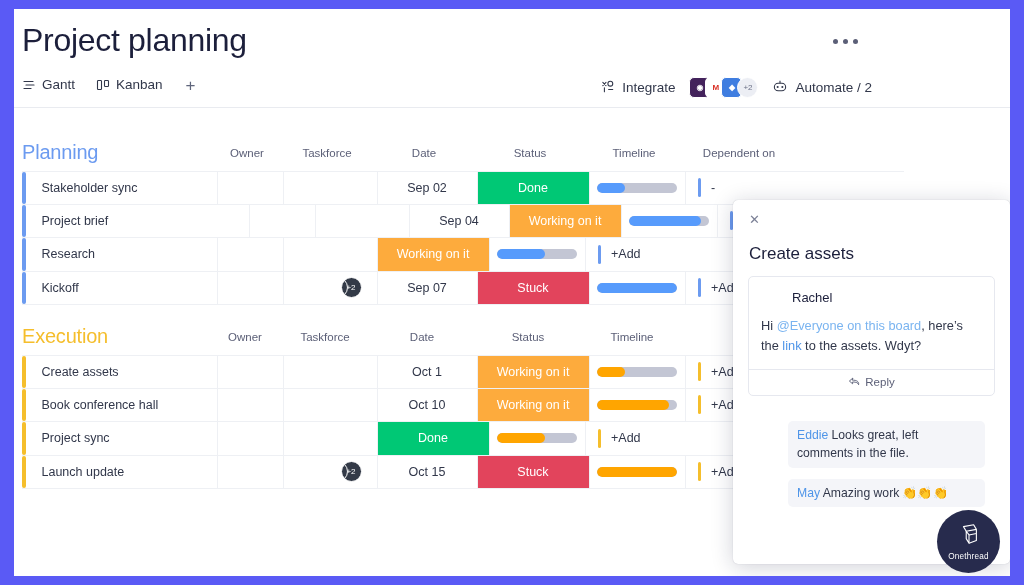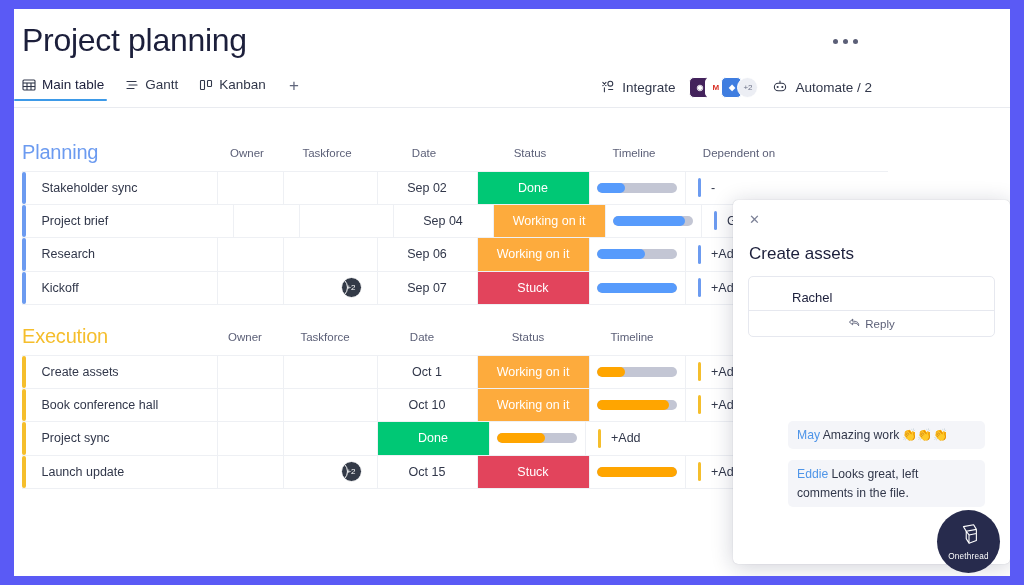--- a/index.html
+++ b/index.html
@@ -252,32 +252,20 @@
 <div id="frame">
 
   <div id="board-title">Project planning</div>
   <div id="more-menu">
     <i></i>
     <i></i>
     <i></i>
   </div>
 
   <div id="tabbar">
-    <div class="tab active">
-      <span>
-        <svg width="14" height="14" viewBox="0 0 14 14" fill="none" stroke="#31374a" stroke-width="1.1">
-          <rect x="1" y="2" width="12" height="10" rx="1"></rect>
-          <line x1="1" y1="5" x2="13" y2="5"></line>
-            <line x1="1" y1="8.5" x2="13" y2="8.5"></line>
-          <line x1="5" y1="5" x2="5" y2="12"></line>
-            <line x1="9" y1="5" x2="9" y2="12"></line>
-        </svg>
-      </span>
-      <span>Main table</span>
-    </div>
     <div class="tab">
       <span>
         <svg width="14" height="14" viewBox="0 0 14 14" fill="none" stroke="#31374a" stroke-width="1.2" stroke-linecap="round">
           <line x1="2" y1="3.5" x2="11" y2="3.5"></line>
             <line x1="4" y1="7" x2="12" y2="7"></line>
             <line x1="2" y1="10.5" x2="9" y2="10.5"></line>
         </svg>
       </span>
       <span>Gantt</span>
     </div>
@@ -362,21 +350,21 @@
           </div>
           <div class="cell last" style="width: 186px; justify-content: flex-start;">
             <div class="dep">
               <span class="dep-bar" style="background: rgb(108, 155, 240);"></span>
               <span class="dep-txt">-</span>
             </div>
           </div>
         </div>
         <div class="row">
           <div class="grip" style="background: rgb(108, 155, 240);"></div>
-          <div class="cell name" style="width: 208px;">Project brief</div>
+          <div class="cell name" style="width: 224px;">Project brief</div>
           <div class="cell" style="width: 66px;">
             <div class="avstack">
               <span class="av"></span>
             </div>
           </div>
           <div class="cell" style="width: 94px;">
             <div class="avstack">
               <span class="av"></span>
               <span class="av"></span>
               <span class="av"></span>
@@ -406,21 +394,20 @@
               <span class="av"></span>
               <span class="av"></span>
             </div>
           </div>
           <div class="cell" style="width: 94px;">
             <div class="avstack">
               <span class="av"></span>
               <span class="av"></span>
             </div>
           </div>
-          <div class="cell" style="width: 100px;">Sep 06</div>
           <div class="cell" style="width: 112px; padding: 0px;">
             <div class="status" style="background: rgb(253, 171, 61);">Working on it</div>
           </div>
           <div class="cell" style="width: 96px;">
             <div class="bar">
               <span style="width: 60%; background: rgb(87, 155, 252);"></span>
             </div>
           </div>
           <div class="cell last" style="width: 186px; justify-content: flex-start;">
             <div class="dep">
@@ -602,40 +589,41 @@
 
   <div id="popup">
     <div id="popup-close">✕</div>
     <div id="popup-title">Create assets</div>
 
     <div id="update-card">
       <div id="update-head">
         <span class="av avatar-rachel"></span>
         <span id="update-author">Rachel</span>
       </div>
+      <div id="update-body"><span>Hi </span><span class="mention">@Everyone on this board</span><span>, here’s the </span><span class="linktext">link</span><span> to the assets. Wdyt?</span></div>
       <div id="update-actions">
         <div class="action">
           <span>
             <svg width="12" height="11" viewBox="0 0 13 11" fill="none" stroke="#5b5f77" stroke-width="1" stroke-linecap="round" stroke-linejoin="round">
               <path d="M5 2 L1.5 5 L5 8 V6 c4 0 6 1 6.5 3 C12 5.5 9.5 4 5 4z"></path>
             </svg>
           </span>
           <span>Reply</span>
         </div>
       </div>
     </div>
 
     <div class="replies" style="position:absolute; left:15px; top:212px; width:247px;">
         <div class="reply">
           <span class="av"></span>
-          <div class="reply-bubble"><span class="reply-name">May</span><span> Amazing work 👏👏👏</span></div>
+          <div class="reply-bubble"><span class="reply-name">Eddie</span><span> Looks great, left comments in the file.</span></div>
         </div>
         <div class="reply">
           <span class="av"></span>
-          <div class="reply-bubble"><span class="reply-name">Eddie</span><span> Looks great, left comments in the file.</span></div>
+          <div class="reply-bubble"><span class="reply-name">May</span><span> Amazing work 👏👏👏</span></div>
         </div>
       </div>
   </div>
 
   <div id="onethread">
     <span>
       <svg width="24" height="24" viewBox="0 0 26 26" fill="none" stroke="#ffffff" stroke-width="1.2" stroke-linejoin="round">
         <path d="M7 5 L18 3 L21 8 L10 10 z"></path>
         <path d="M10 10 L10 18 L13 23 L13 14 z"></path>
         <path d="M13 14 L21 12.5 L21 8"></path>

